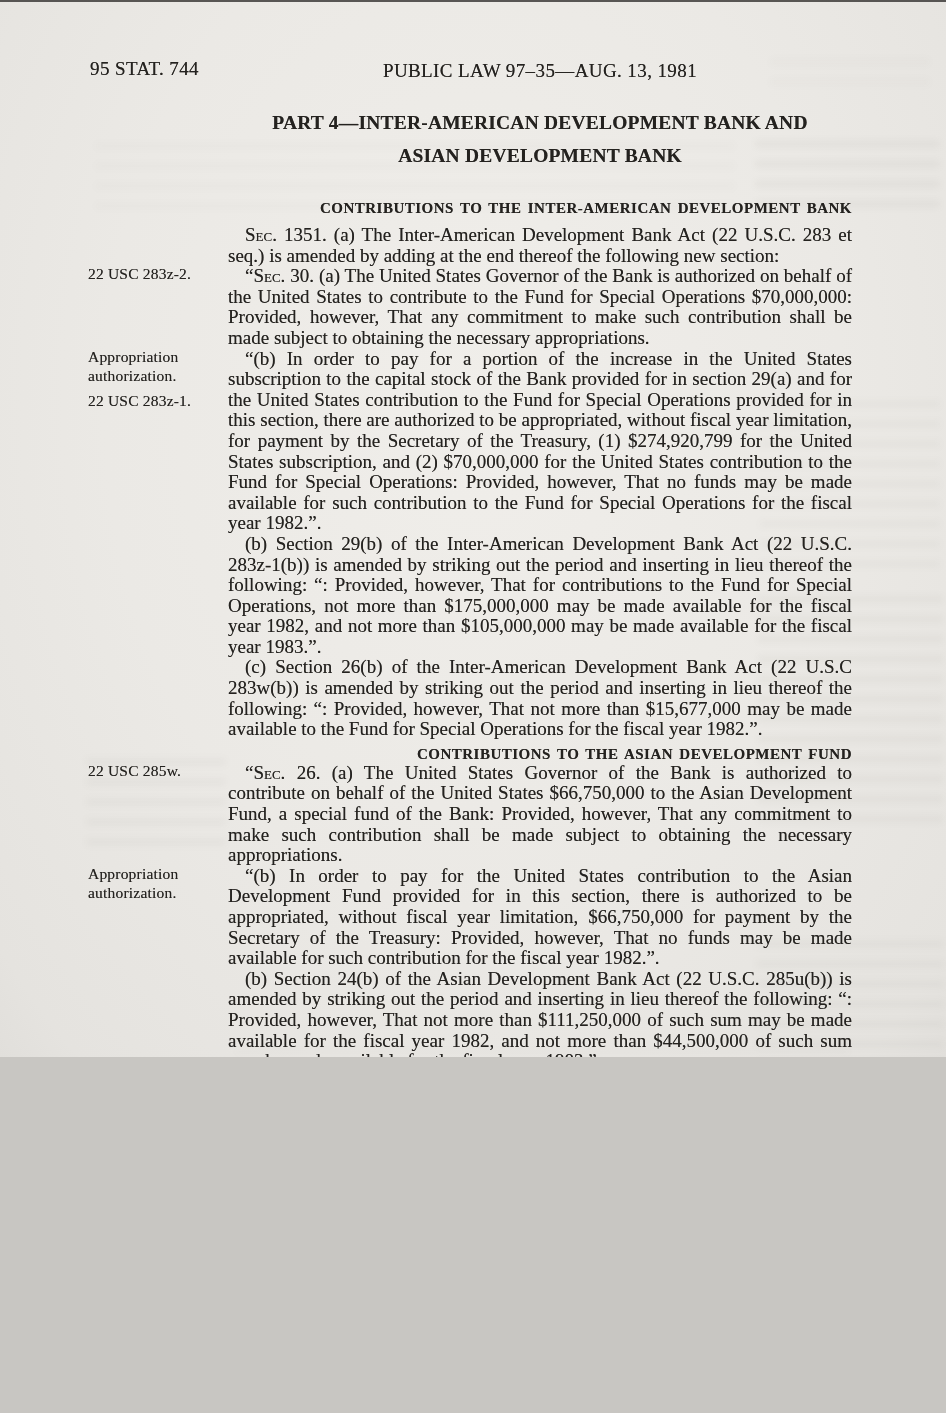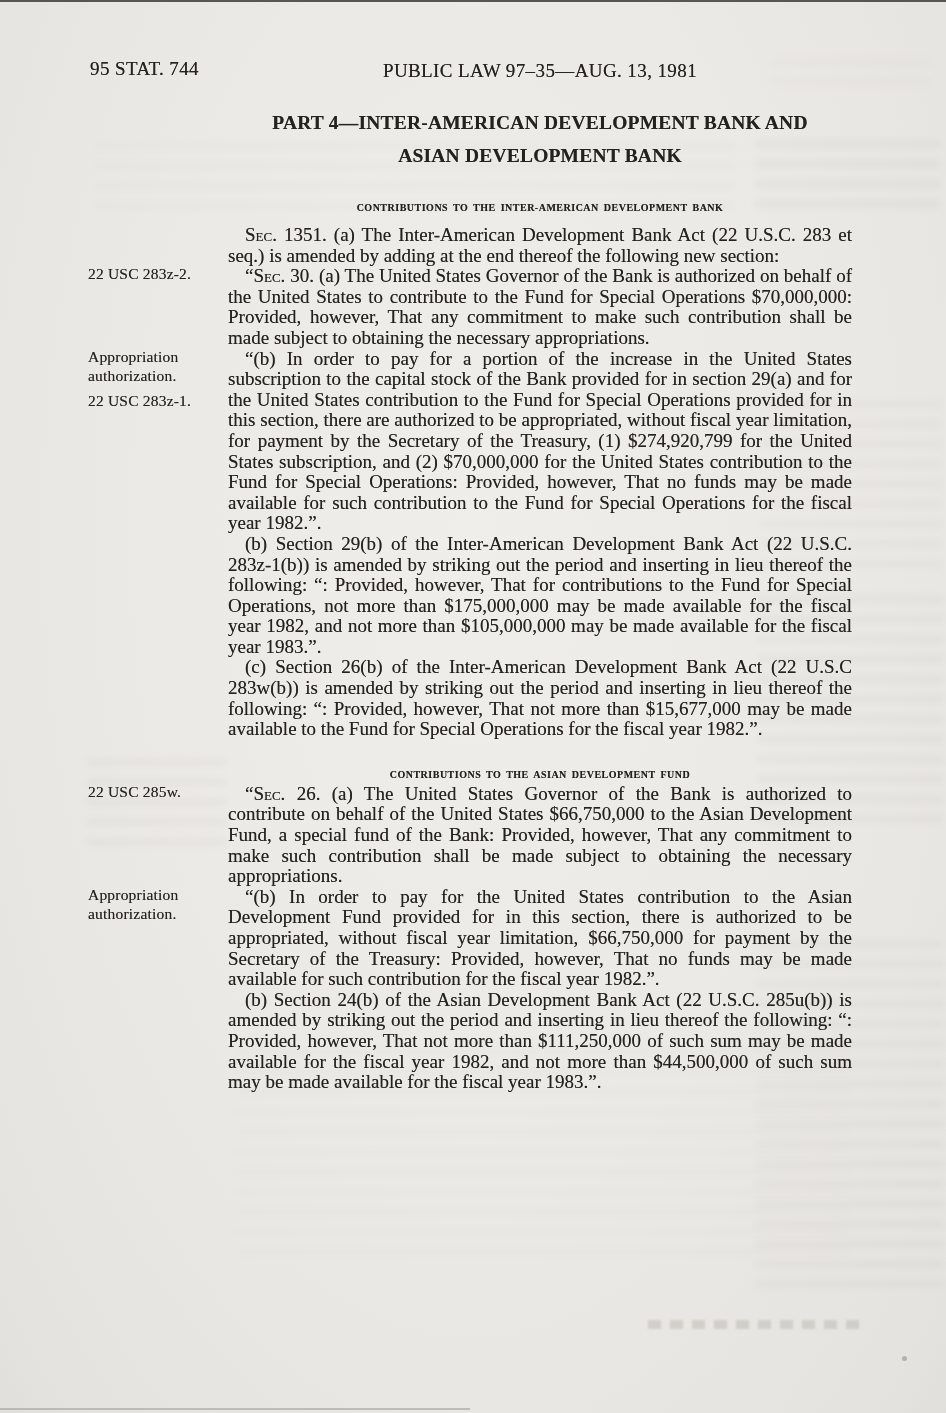--- a/index.html
+++ b/index.html
@@ -1,20 +1,20 @@
 <!DOCTYPE html>
 <html lang="en"><head>
 <meta charset="utf-8">
 <style>
   html,body { margin:0; padding:0; }
   body { background:#c8c6c2; font-family:"Liberation Serif", serif; }
 
   .page {
     position:relative;
-    width:946px; height:1413px;
+    width:946px; height:1057px;
     margin:0 auto;
     background:
       radial-gradient(ellipse at 50% 38%, #f0eeea 0%, #ebe9e5 55%, #e5e3df 92%, #e1dfdb 100%);
     overflow:hidden;
     color:#24221f;
   }
 
   
   .top-strip {
     position:absolute; top:0; left:0; width:946px; height:2px;
@@ -63,24 +63,24 @@
     text-align:justify;
     text-shadow:0 0 .5px rgba(30,28,25,.55);
   }
   .part-heading {
     margin:0 auto; max-width:572px;
     font-size:19.5px; line-height:33px; font-weight:bold;
     text-align:center; letter-spacing:.2px;
   }
   .sub-heading {
     margin:27px 0 0 0;
-    font-size:10px; line-height:18px; font-weight:bold;
-    text-align:center; letter-spacing:.5px; word-spacing:2px;
+    font-size:15px; line-height:18px; font-weight:bold;
+    text-align:right; letter-spacing:.5px; word-spacing:2px;
   }
-  .sub-heading.second { margin-top:26px; }
+  .sub-heading.second { margin-top:5px; }
   .para {
     position:relative;
     margin:0; text-indent:17px;
   }
   .para.first-after-heading { margin-top:8px; }
   .para.first-after-heading2 { margin-top:7px; }
 
   .run-italic { }
   .run-smallcaps { font-variant:small-caps; }
 

